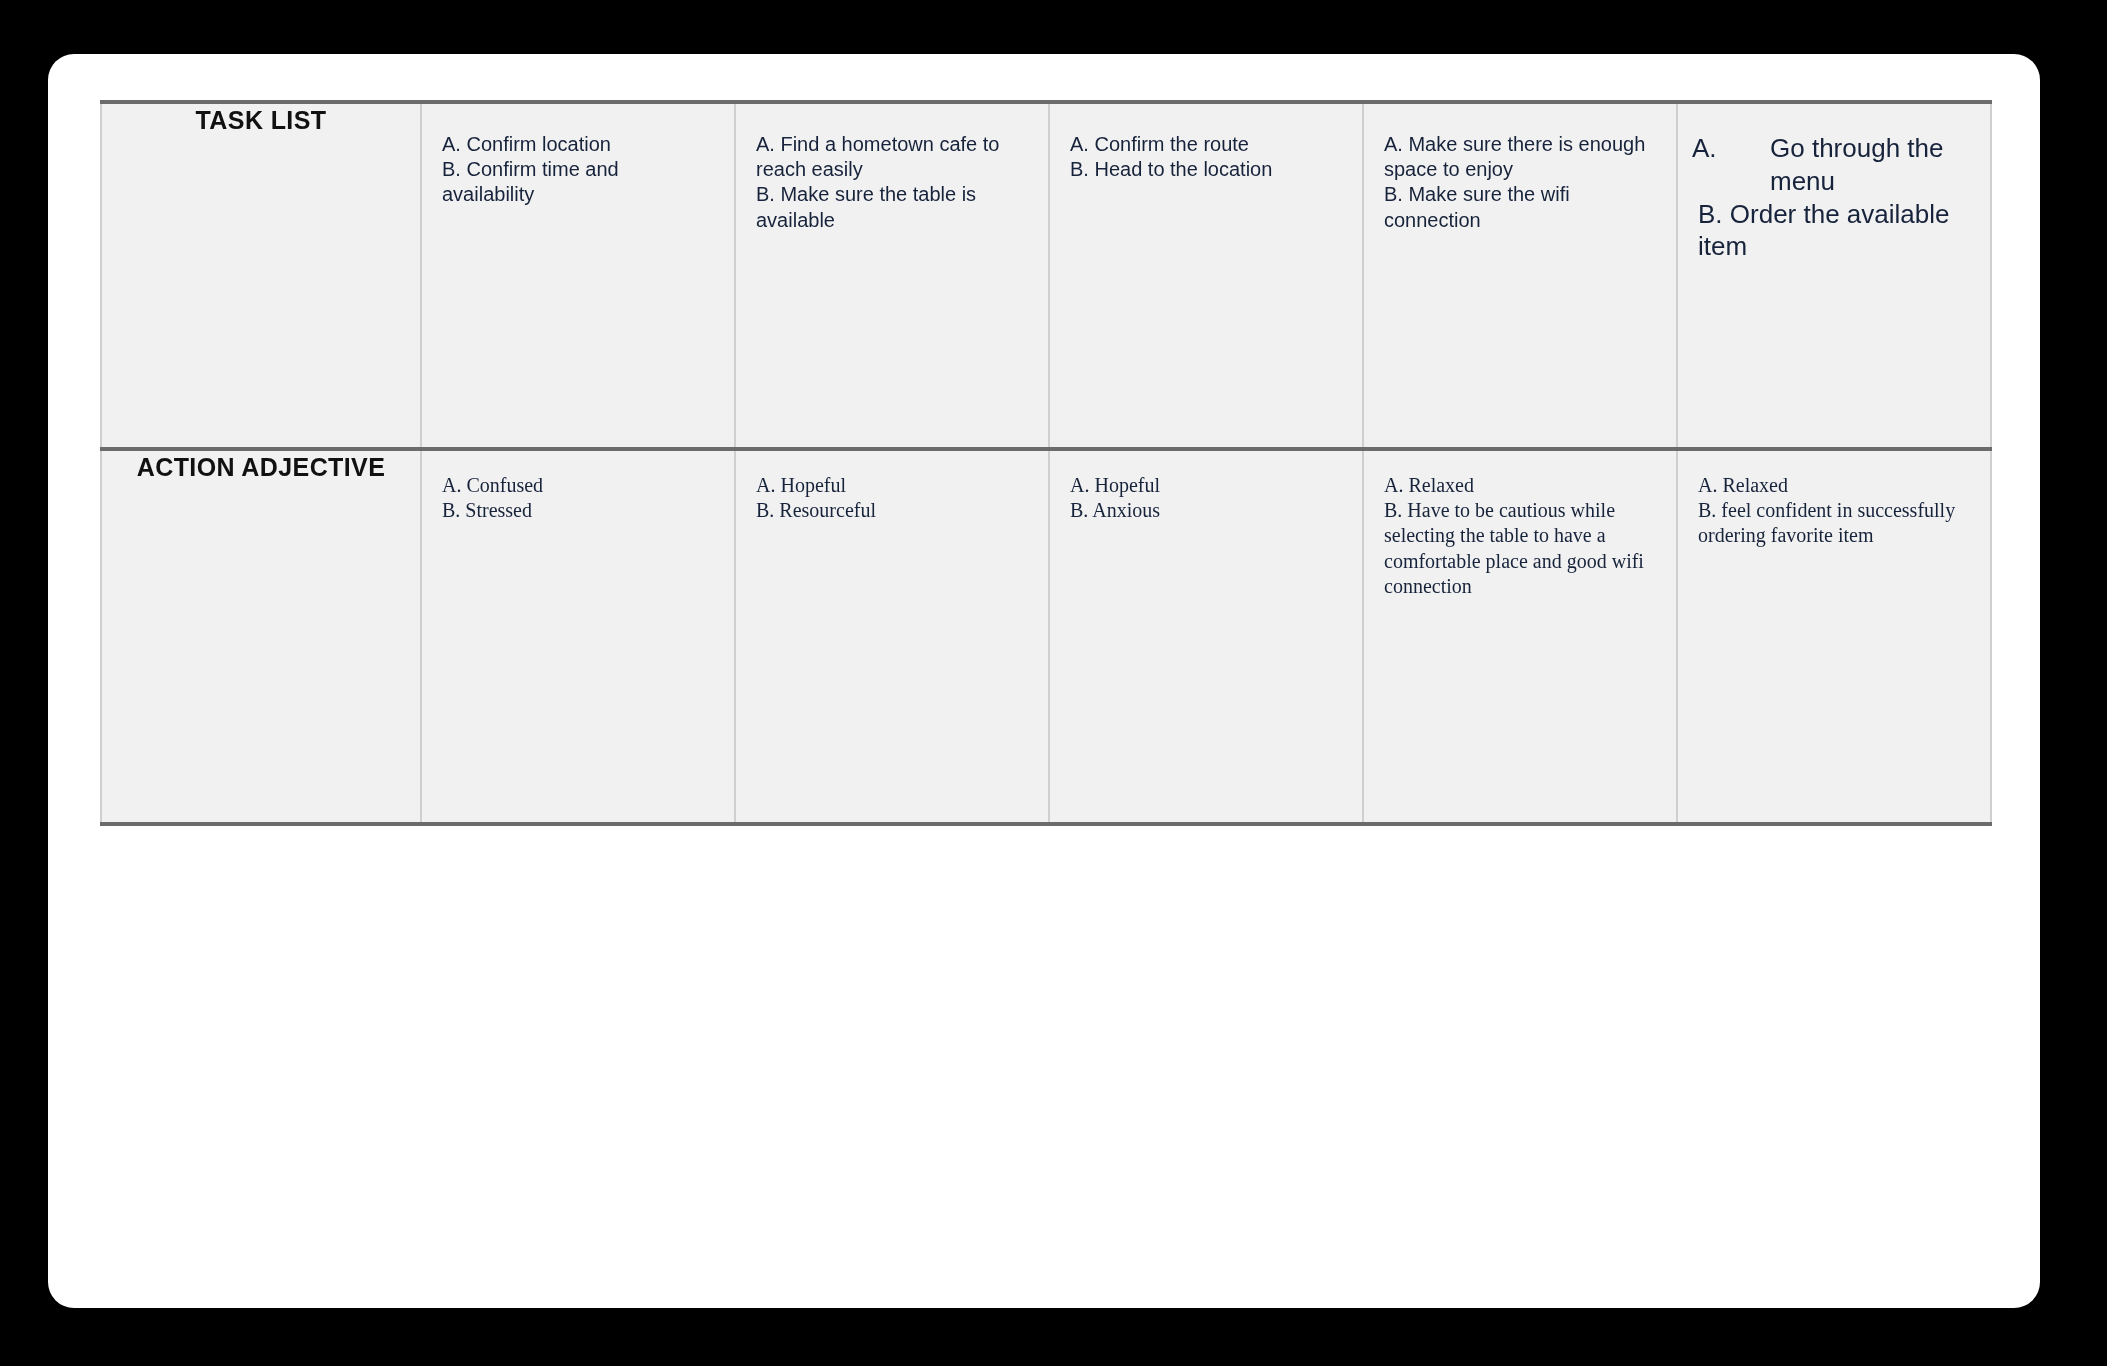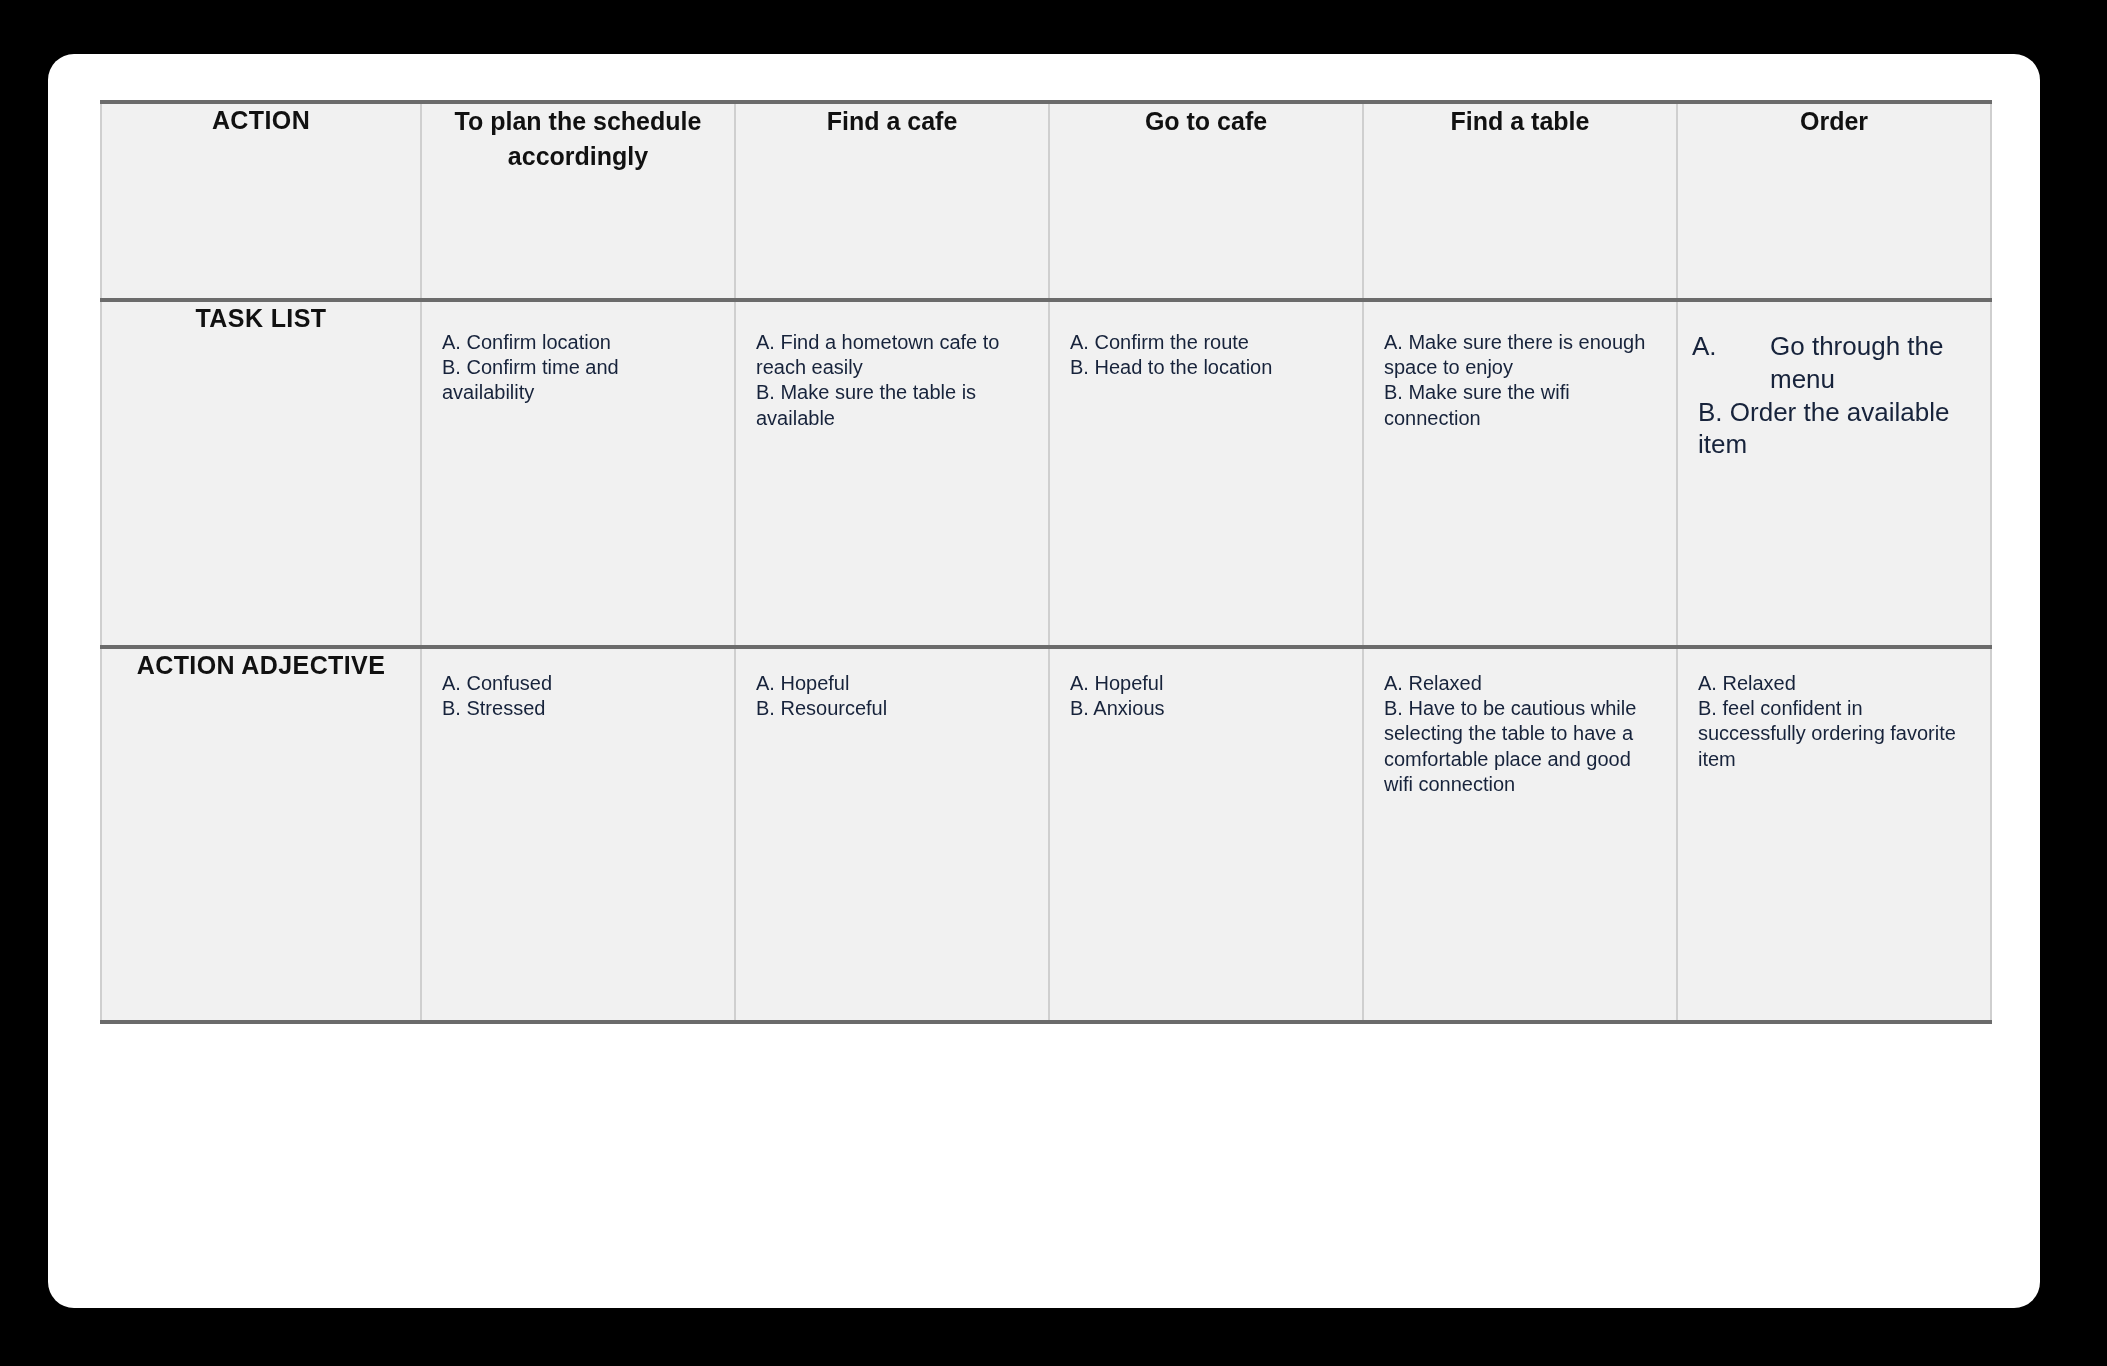--- a/index.html
+++ b/index.html
@@ -105,21 +105,21 @@
     box-sizing: border-box;
   }
 
   .cell-body {
     font-size: 20px;
     line-height: 1.26;
     color: #17233b;
     padding: 28px 20px 16px 20px;
     white-space: pre-line;
   }
-  .cell-body.tight { padding-top: 22px; }
+  .cell-body.tight { padding-top: 22px; font-family: Liberation Serif, serif; }
 
   
   .hanging-list {
     font-size: 26px;
     line-height: 1.26;
     color: #17233b;
     padding: 28px 16px 16px 14px;
   }
   .hanging-list .li-a {
     display: flex;
@@ -153,42 +153,20 @@
       <colgroup>
         <col class="label-col">
         <col class="data-col">
         <col class="data-col">
         <col class="data-col">
         <col class="data-col">
         <col class="data-col">
       </colgroup>
       <tbody>
 
-        <tr class="hdr-row">
-          <td class="action-cell">
-            <div class="center-label">ACTION</div>
-          </td>
-          <td class="phase-cell">
-            <div class="phase-label">To plan the
-schedule
-accordingly</div>
-          </td>
-          <td class="phase-cell">
-            <div class="phase-label">Find a cafe</div>
-          </td>
-          <td class="phase-cell">
-            <div class="phase-label">Go to cafe</div>
-          </td>
-          <td class="phase-cell">
-            <div class="phase-label">Find a table</div>
-          </td>
-          <td class="phase-cell">
-            <div class="phase-label">Order</div>
-          </td>
-        </tr>
 
         <tr class="tasks-row">
           <td class="row-label">
             <div class="center-label">TASK LIST</div>
           </td>
           <td>
             <div class="cell-body">A. Confirm location
 B. Confirm time and availability</div>
           </td>
           <td>

